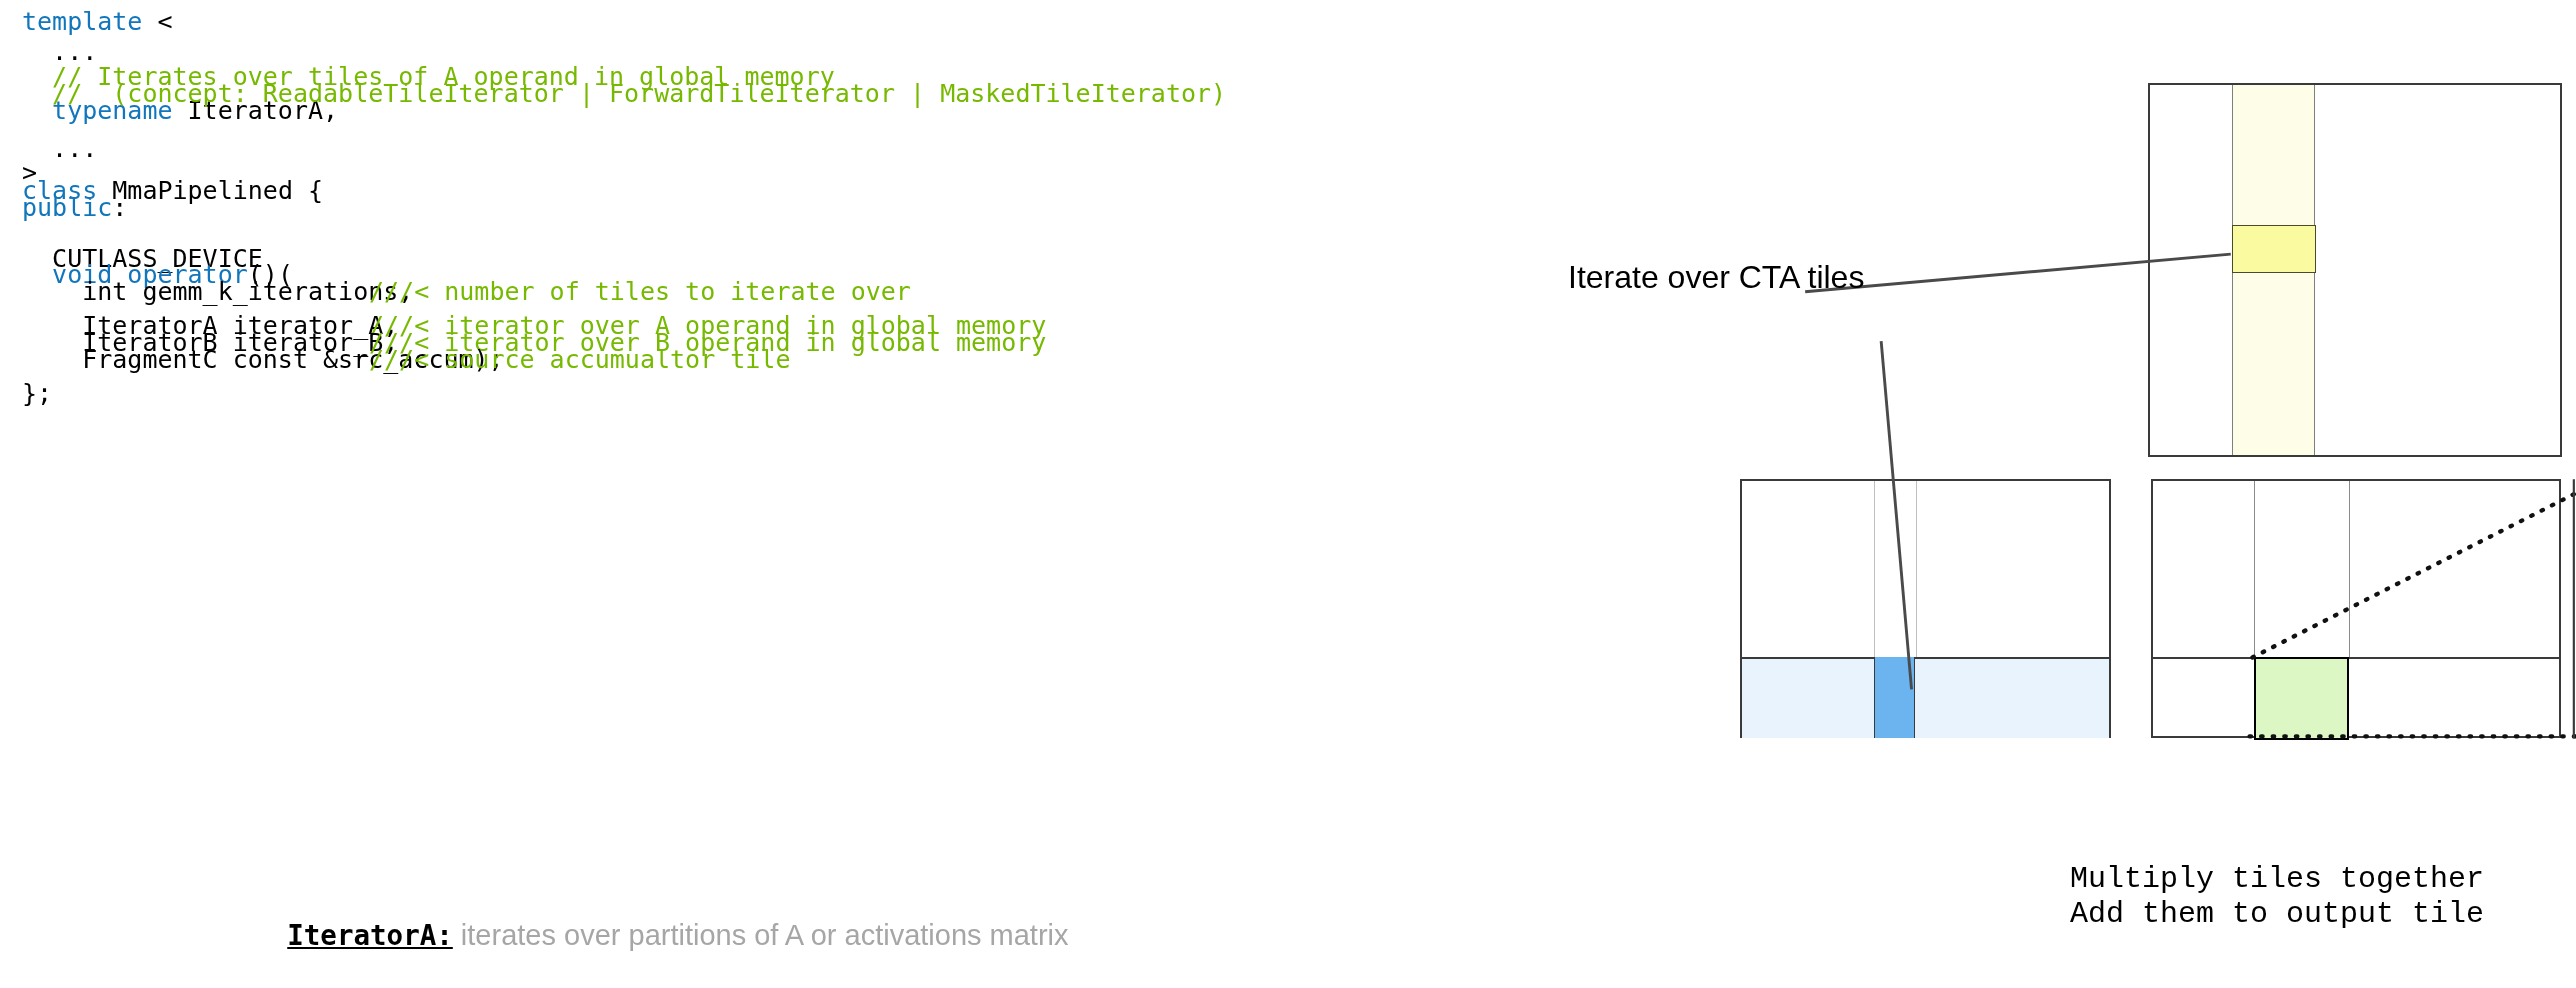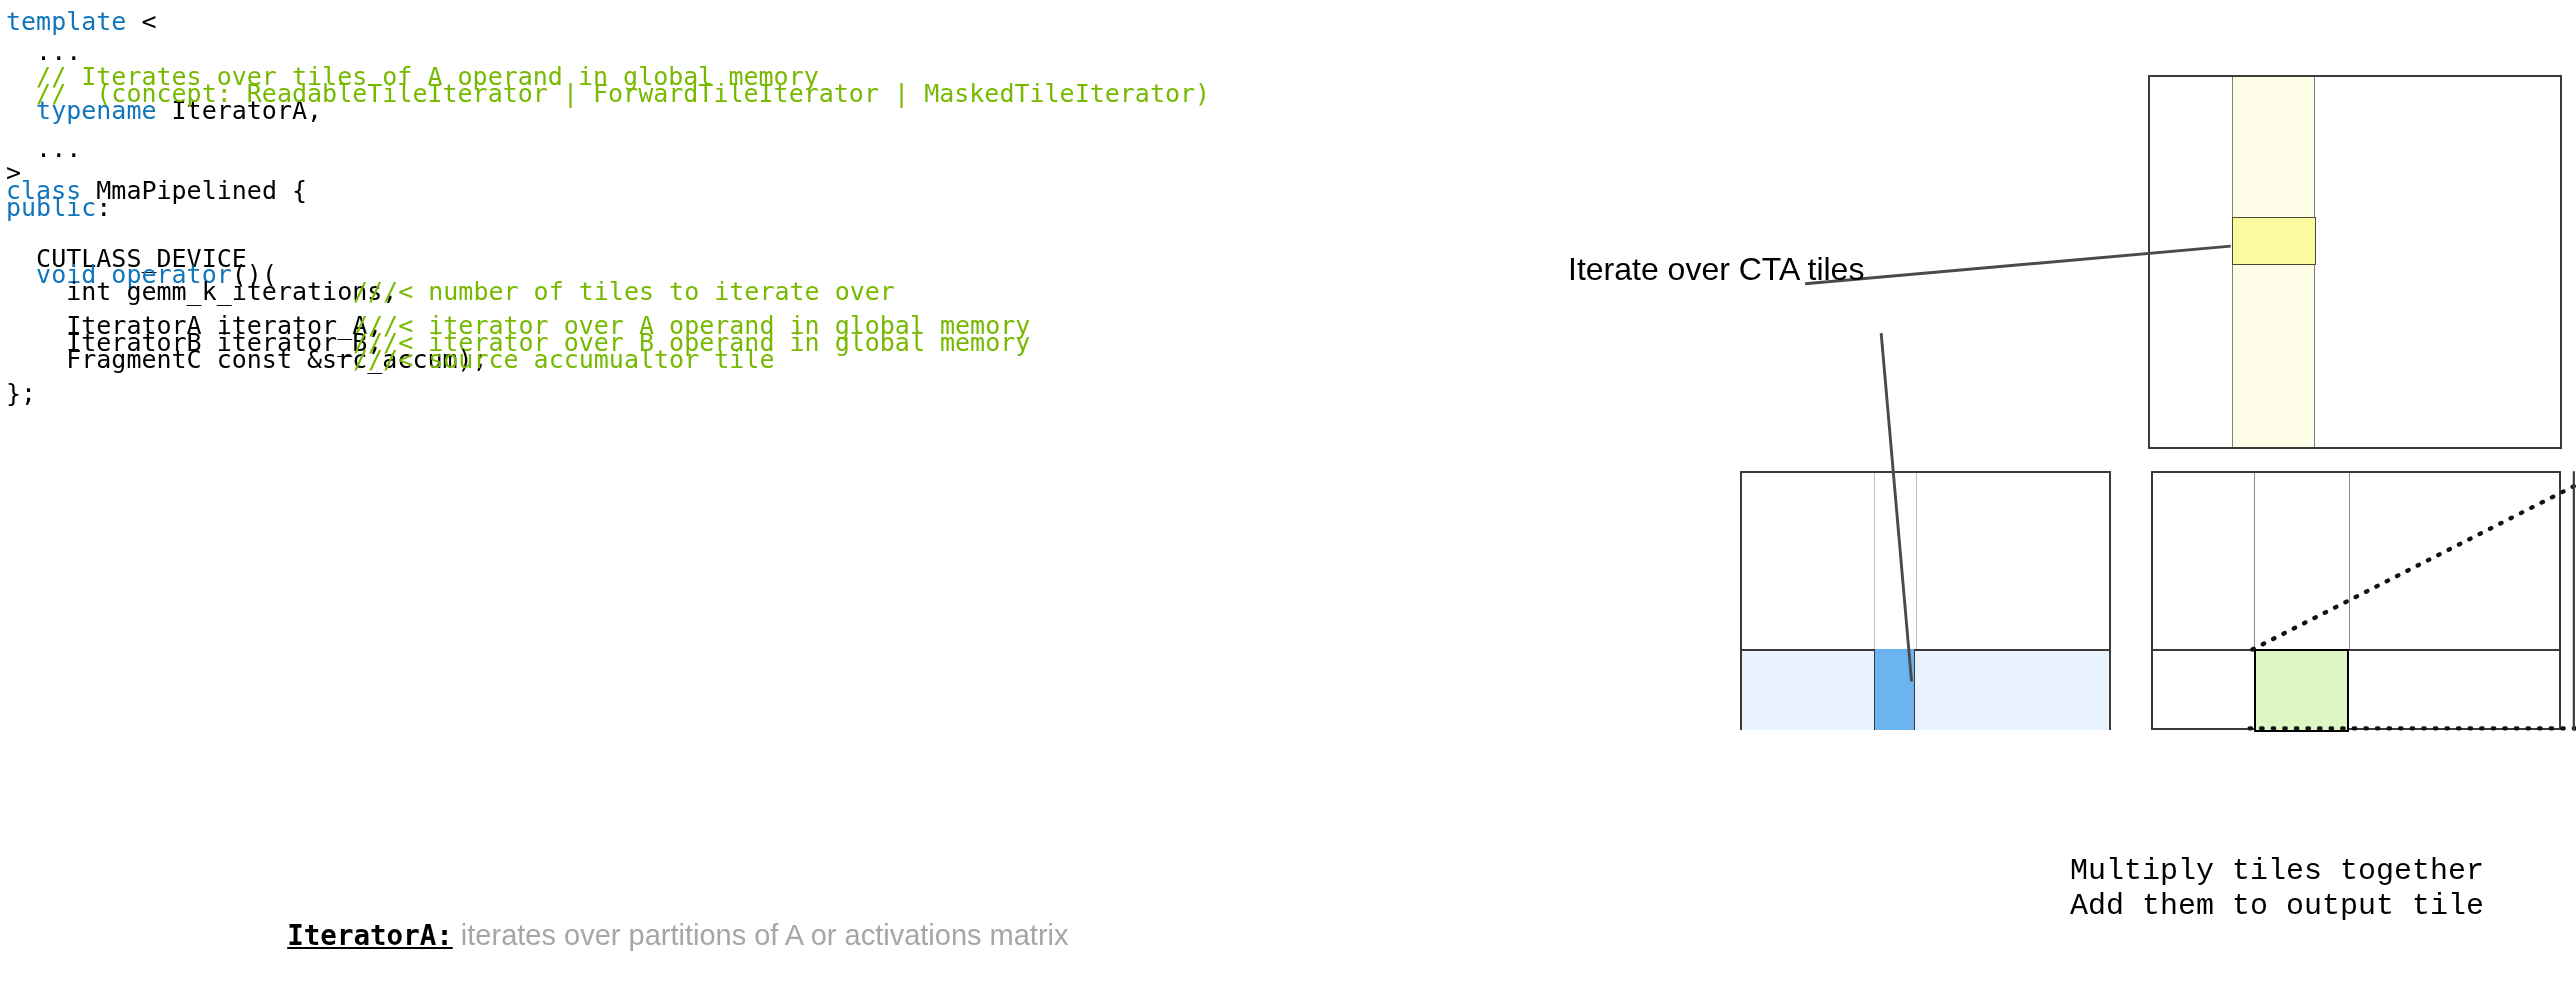--- a/index.html
+++ b/index.html
@@ -18,21 +18,21 @@
   
   #code-panel {
     position: absolute;
     left: 0px;
     top: 0px;
     width: 1686px;
     height: 818px;
   }
   .code-line {
     position: absolute;
-    left: 6px;
+    left: 22px;
     font-family: "DejaVu Sans Mono", "Liberation Mono", monospace;
     font-size: 25px;
     line-height: 38px;
     white-space: pre;
     letter-spacing: 0px;
     color: #000000;
   }
   .kw      { color: #1276bd; }
   .cmt     { color: #76b900; }
   .plain   { color: #000000; }
@@ -65,21 +65,21 @@
     font-family: "Liberation Sans", sans-serif;
     font-size: 29px;
     color: #a6a6a6;
     margin-top: 6px;
   }
 
   
   #diagram {
     position: absolute;
     left: 0;
-    top: 0;
+    top: 8px;
     width: 2576px;
     height: 755px;
     pointer-events: none;
   }
   #diagram > * { pointer-events: auto; }
 
   .dbox {
     position: absolute;
     box-sizing: border-box;
     border: 2.2px solid #3a3a3a;

